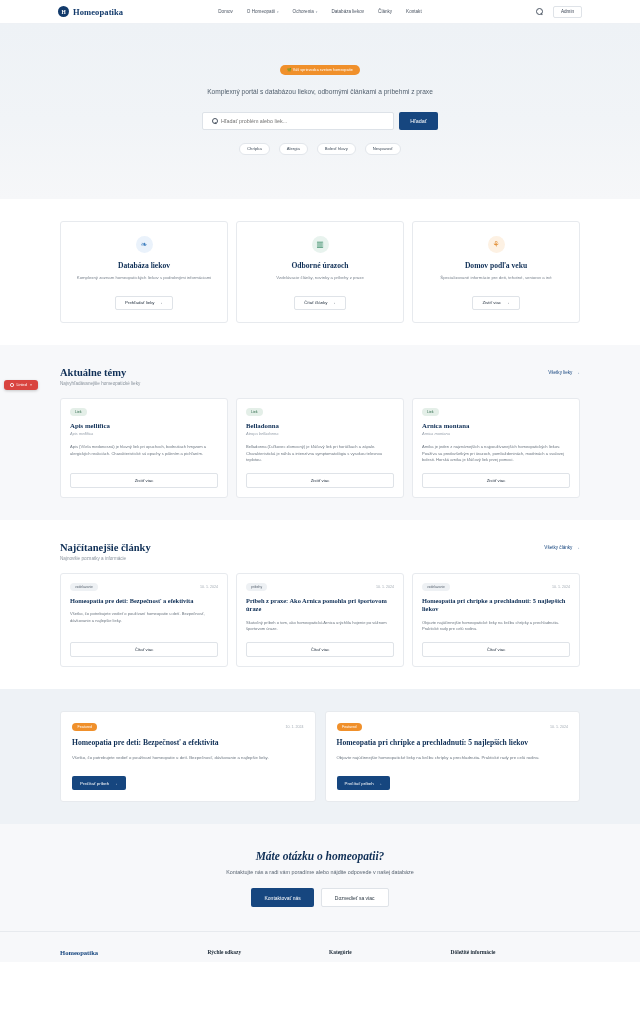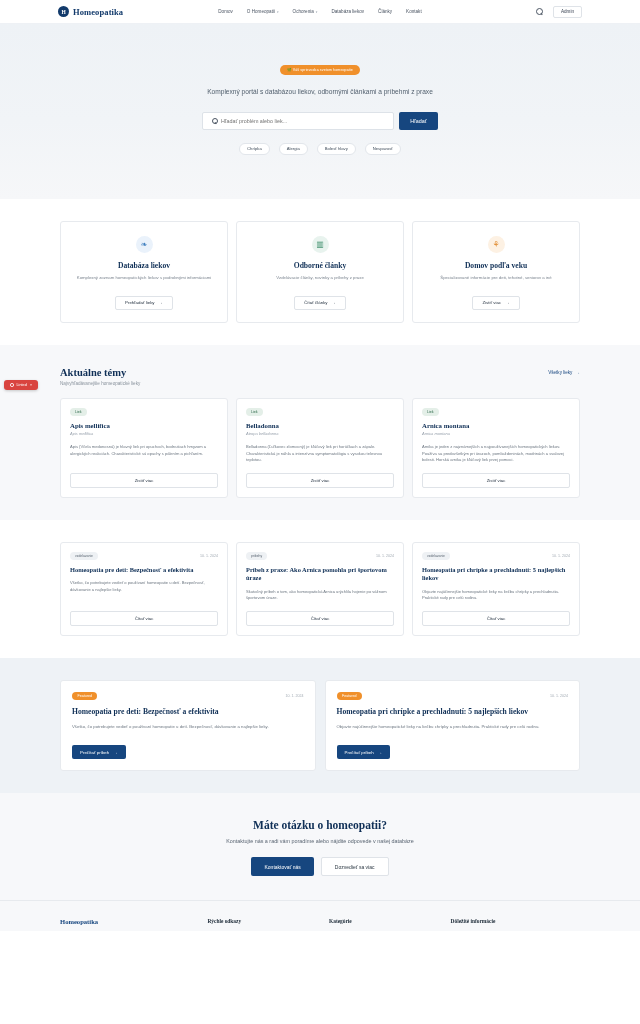--- a/index.html
+++ b/index.html
@@ -228,21 +228,21 @@
   .solid-btn {
     display: inline-flex; align-items: center; gap: 4px;
     background: #16467f; color: #fff; border: 0; border-radius: 2px;
     font-size: 4.4px; padding: 4.5px 8px; cursor: pointer;
     font-family: "Liberation Sans", sans-serif;
   }
 
   
   .cta-title {
     font-family: "Liberation Serif", serif;
-    font-size: 11.5px; font-weight: bold; color: #0f2f56; margin-bottom: 7px;
+    font-size: 11.5px; font-weight: bold; color: #0f2f56; margin-bottom: 7px; font-style: italic;
   }
   .cta-sub { font-size: 5.4px; color: #5b6673; margin-bottom: 13px; }
   .cta-btns { display: flex; justify-content: center; gap: 7px; }
   .cta-primary {
     background: #16467f; color: #fff; border: 0; border-radius: 2px;
     font-size: 5px; padding: 5.5px 13px; cursor: pointer;
     font-family: "Liberation Sans", sans-serif;
   }
   .cta-ghost {
     background: #fff; color: #2b3742; border: 1px solid #dfe3e8; border-radius: 2px;
@@ -345,21 +345,21 @@
         <div class="feat-title">Databáza liekov</div>
         <div class="feat-desc">Komplexný zoznam homeopatických liekov s podrobnými informáciami</div>
         <button class="ghost-btn">
           <span>Prehľadať lieky</span>
           <span>→</span>
         </button>
       </div>
 
       <div class="feat-card">
         <div class="feat-icon ico-mint">▥</div>
-        <div class="feat-title">Odborné články</div>
+        <div class="feat-title">Odborné úrazoch</div>
         <div class="feat-desc">Vzdelávacie články, novinky a príbehy z praxe</div>
         <button class="ghost-btn">
           <span>Čítať články</span>
           <span>→</span>
         </button>
       </div>
 
       <div class="feat-card">
         <div class="feat-icon ico-amber">⚘</div>
         <div class="feat-title">Domov podľa veku</div>
@@ -412,20 +412,30 @@
         <div class="remedy-desc">Arnika je jeden z najznámejších a najpoužívanejších homeopatických liekov. Používa sa predovšetkým pri úrazoch, pomliaždeninách, modrinách a svalovej bolesti. Horská arnika je kľúčový liek prvej pomoci.</div>
         <button class="wide-btn">Zistiť viac</button>
       </div>
 
     </div>
   </div>
 </div>
 
 <div class="sec-white">
   <div class="wrap">
+    <div class="sec-head">
+      <div>
+        <div class="sec-title">Najčítanejšie články</div>
+        <div class="sec-sub">Najnovšie poznatky a informácie</div>
+      </div>
+      <div class="sec-link">
+        <span>Všetky články</span>
+        <span>→</span>
+      </div>
+    </div>
 
     <div class="card-grid">
 
       <div class="article-card">
         <div class="art-top">
           <span class="chip-grey">vzdelavanie</span>
           <span class="art-date">10. 1. 2024</span>
         </div>
         <div class="art-title">Homeopatia pre deti: Bezpečnosť a efektivita</div>
         <div class="art-desc">Všetko, čo potrebujete vedieť o používaní homeopatie u detí. Bezpečnosť, dávkovanie a najlepšie lieky.</div>

